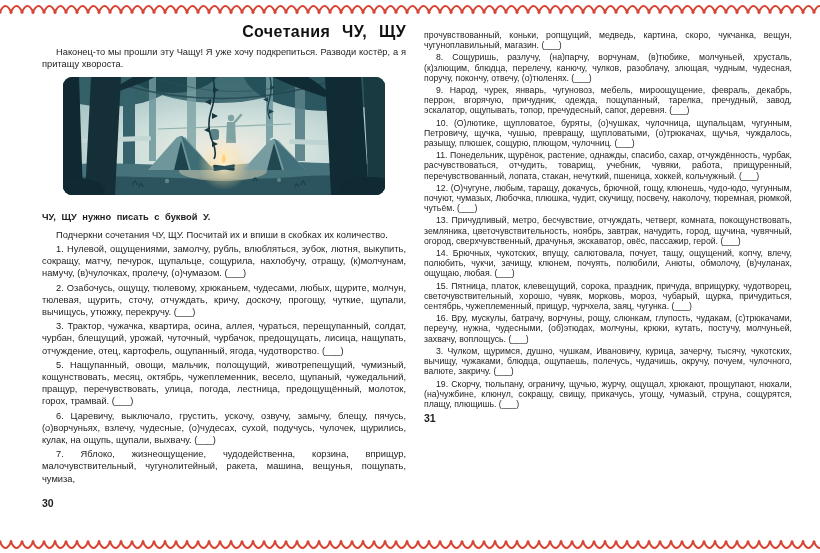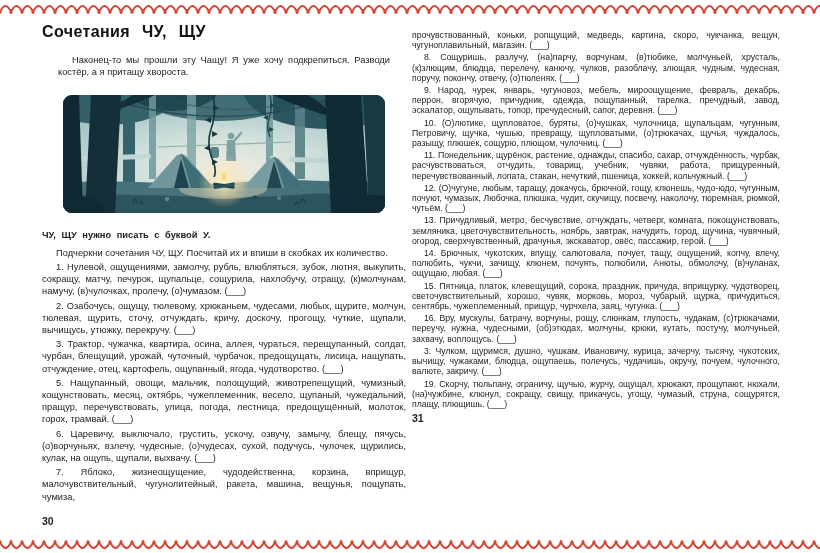--- a/index.html
+++ b/index.html
@@ -5,26 +5,26 @@
   html,body{margin:0;padding:0;background:#ffffff;}
   .sheet{
     position:relative;width:820px;height:553px;background:#ffffff;overflow:hidden;
     font-family:"Liberation Sans","DejaVu Sans",sans-serif;color:#1d1d1d;
   }
   .ornament{position:absolute;left:0;width:820px;height:12px;}
   .ornament.top{top:3px;}
   .ornament.bottom{top:539px;}
   .page{position:absolute;text-align:justify;}
   .page-left{left:42px;top:26px;width:364px;font-size:9.3px;line-height:12.2px;}
-  .page-right{left:412px;top:30px;width:368px;font-size:8.7px;line-height:10.2px;}
+  .page-right{left:424px;top:30px;width:368px;font-size:8.7px;line-height:10.2px;}
   h1.title{
-    margin:0 0 8px 0;text-align:left;font-size:16px;font-weight:bold;
+    margin:0 0 8px 0;text-align:right;font-size:16px;font-weight:bold;
     letter-spacing:.4px;word-spacing:7px;color:#111;
   }
-  p{margin:16px;}
+  p{margin:0;}
   .intro{text-indent:14px;}
   .figure{
     width:322px;height:118px;margin:6px auto 7px auto;border-radius:9px;overflow:hidden;
     background:#9dc0c2;
   }
   .figure svg{display:block;}
   .rule{font-weight:bold;word-spacing:3px;text-align:left;margin:16px 0 6px 0;}
   .task{text-indent:14px;margin:0 0 2px 0;}
   .item{text-indent:14px;margin:0 0 2px 0;}
   .page-right .item{text-indent:12px;}

